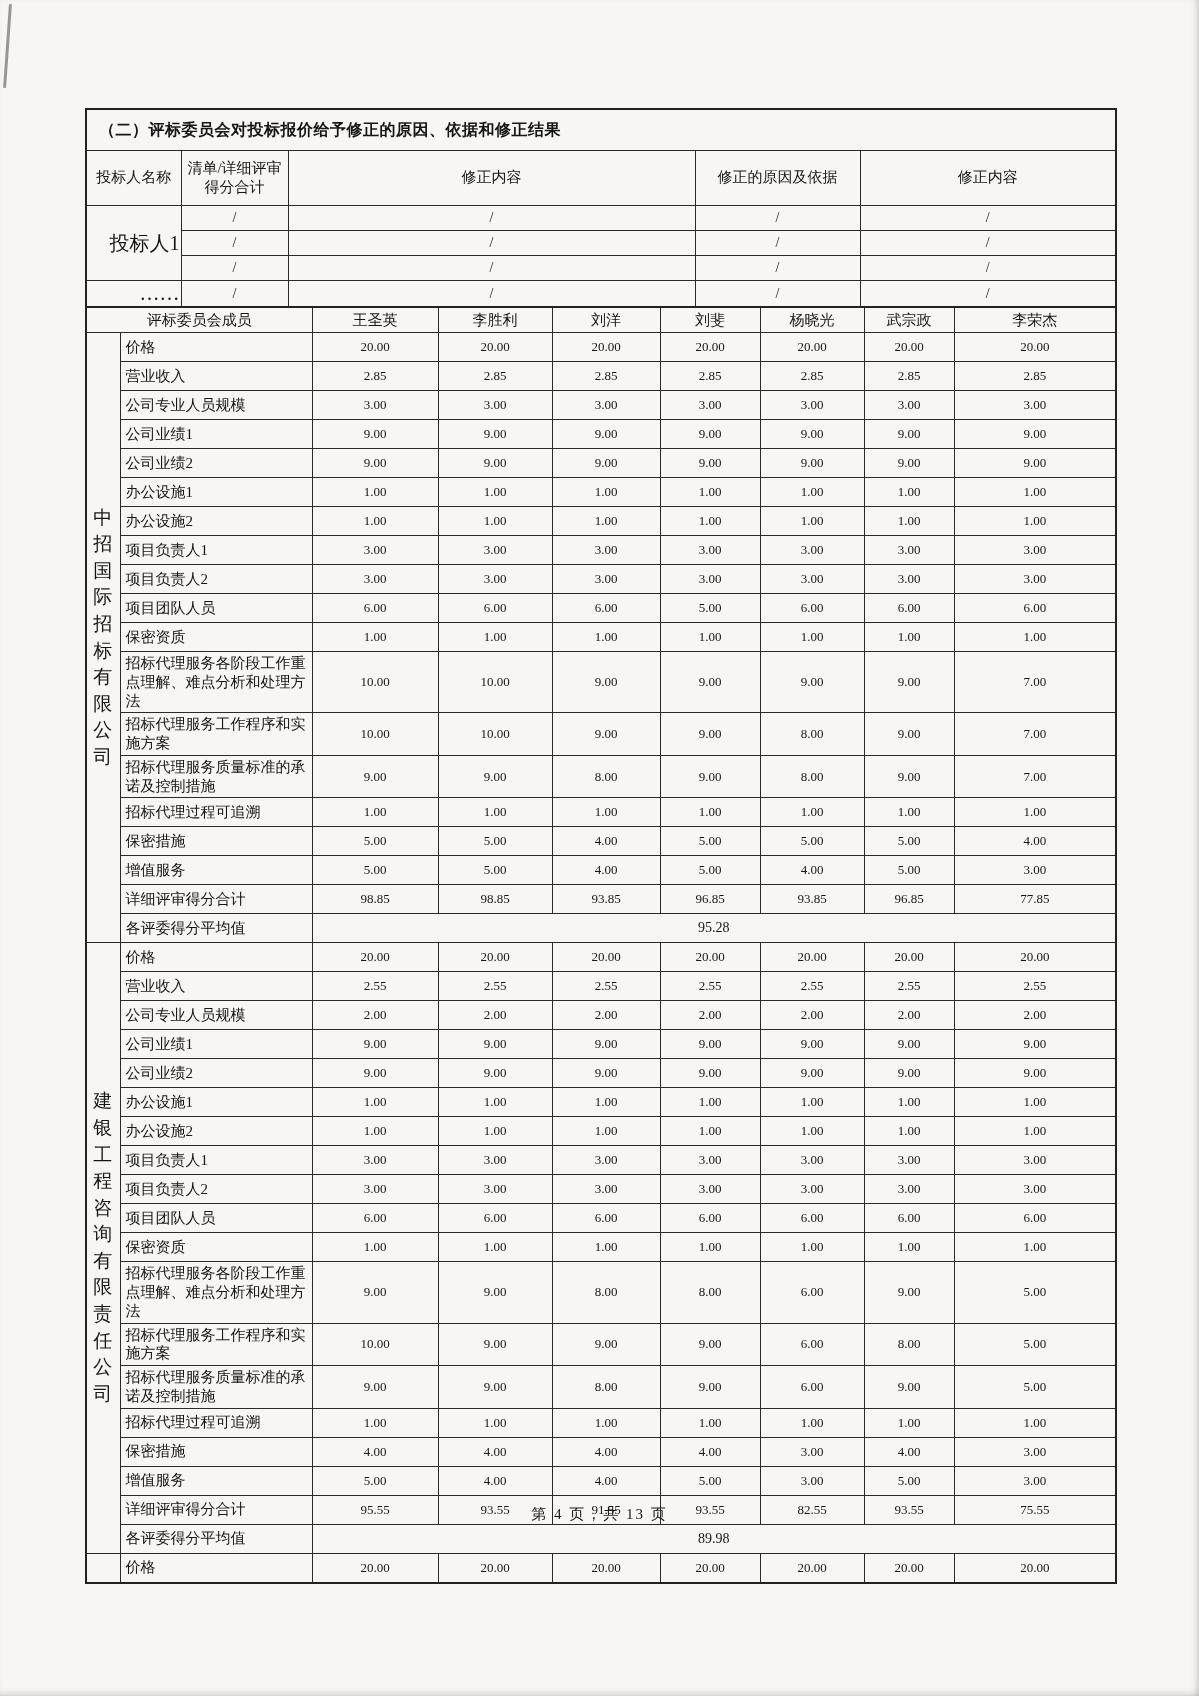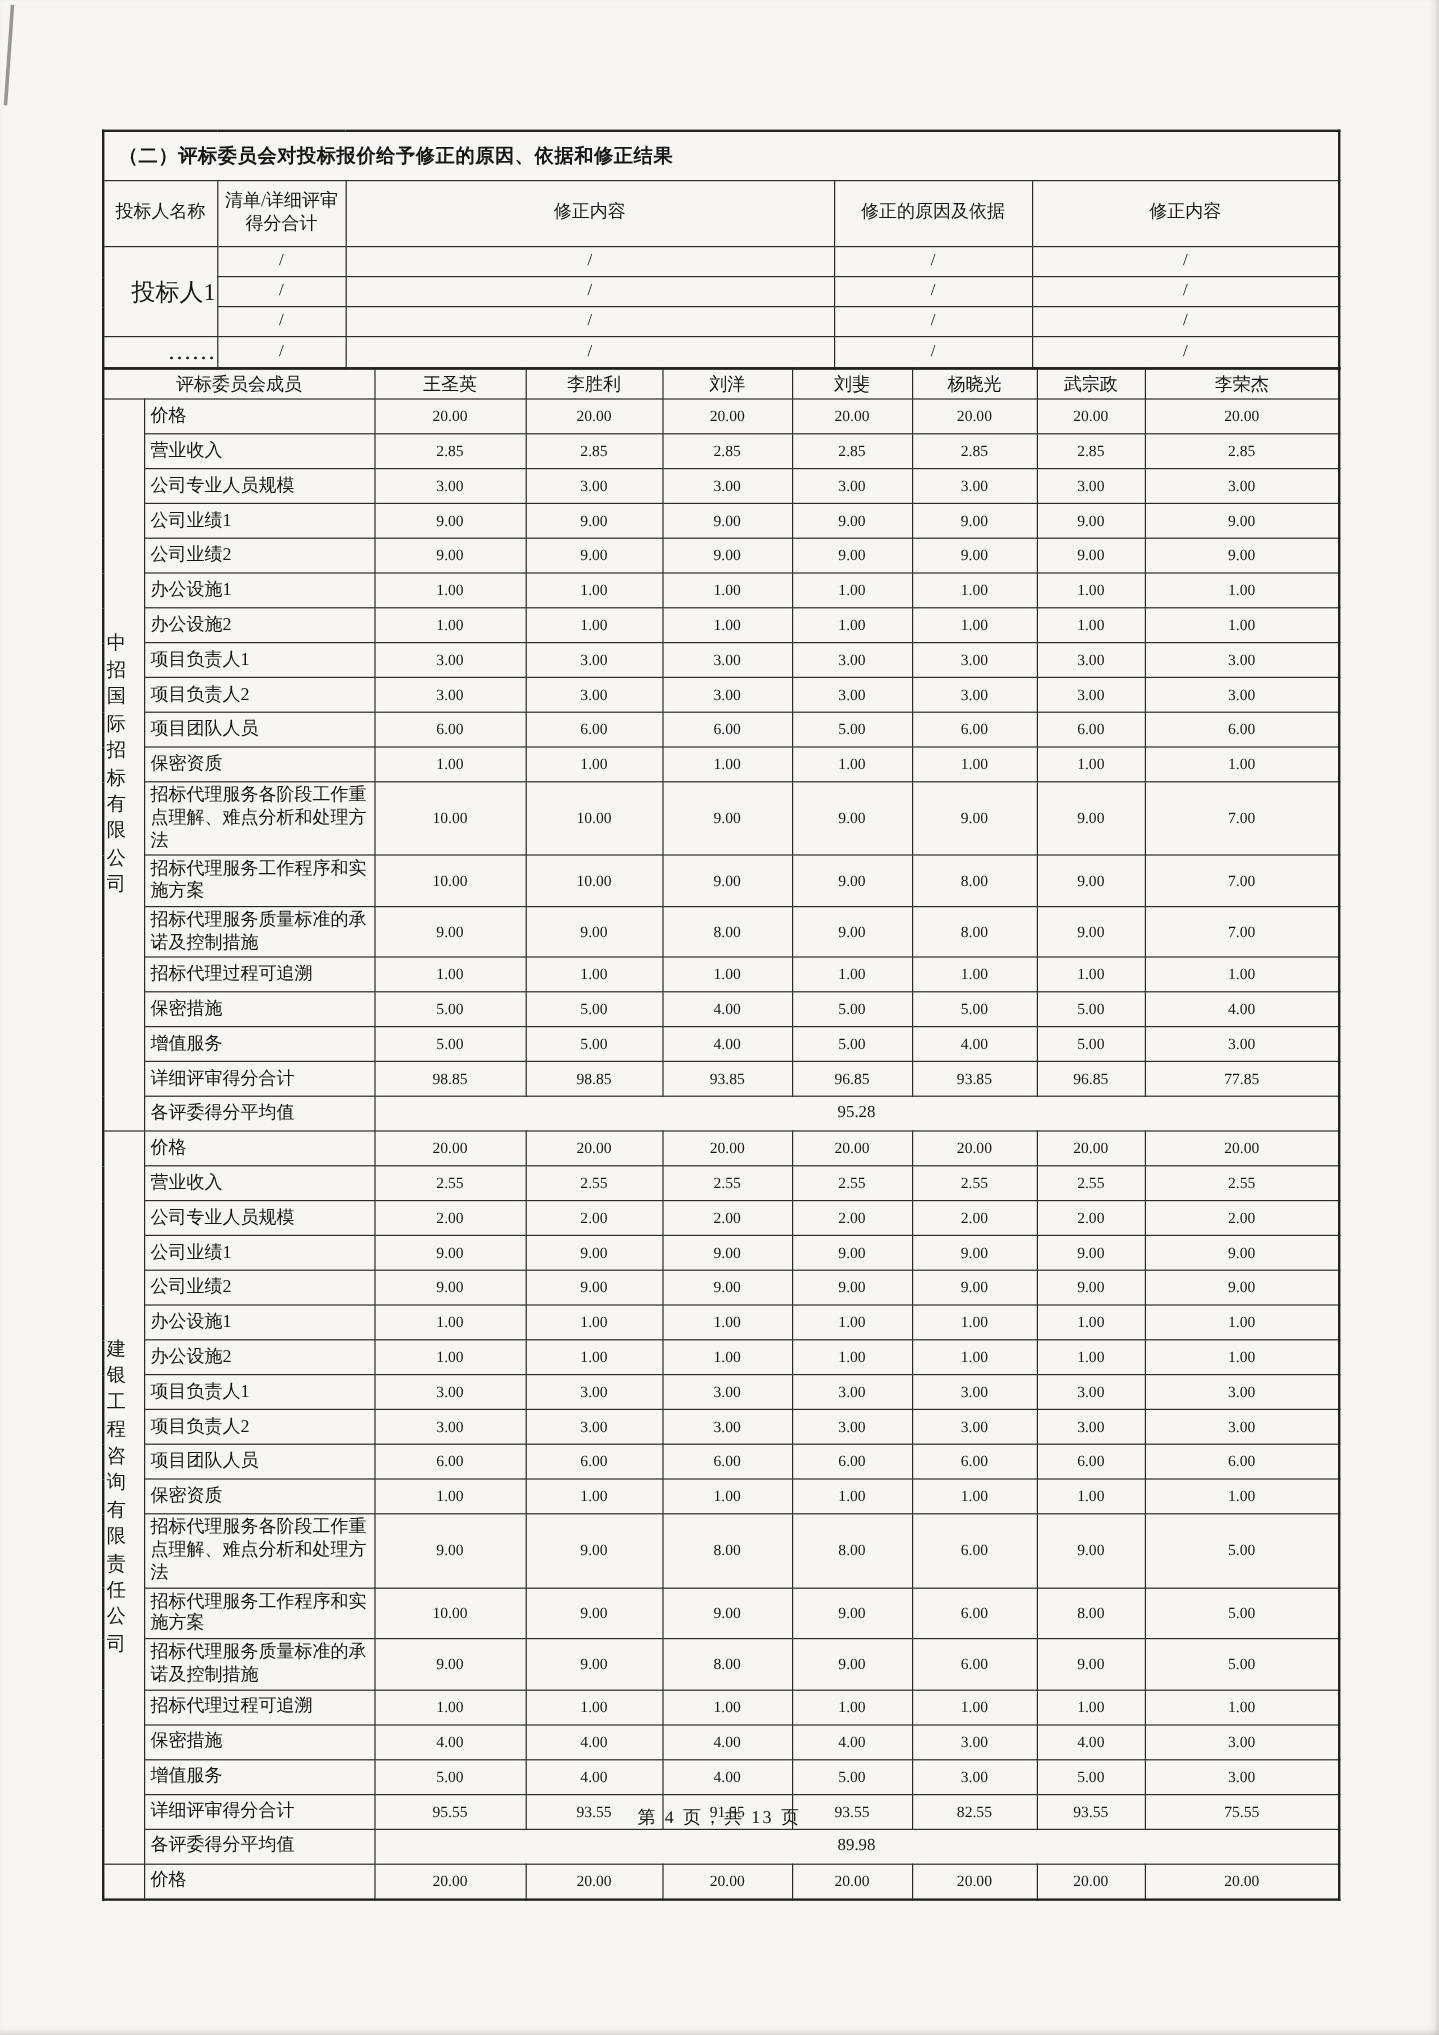--- a/index.html
+++ b/index.html
@@ -29,21 +29,21 @@
     padding:9px 12px;letter-spacing:.5px;height:22px;
   }
   .hdr{font-size:15px;text-align:center;padding:4px 3px;font-weight:normal;height:46px;line-height:1.3;}
   .slash-cell{text-align:center;font-size:14px;height:24px;padding:0;}
   .bidder-cell{text-align:right;font-size:20px;}
 
   .member-hdr{text-align:center;font-size:15px;height:24px;padding:0 4px;margin-top:24px;}
   .member-cell{text-align:center;font-size:15px;height:24px;padding:0 2px;font-family:Liberation Mono, monospace;}
 
   .company-cell{
-    font-size:16px;line-height:1.4;
+    text-align:center;font-size:19px;line-height:1.4;
     padding:3px 2px;word-break:break-all;letter-spacing:1px;
   }
   .crit-cell{
     text-align:left;font-size:15px;padding:2px 5px;height:24px;line-height:1.25;
   }
   .val-cell{
     text-align:center;font-size:13px;height:24px;padding:0 2px;
     font-family:"Liberation Serif","DejaVu Serif",serif;
   }
   .avg-value{font-size:14px;}

